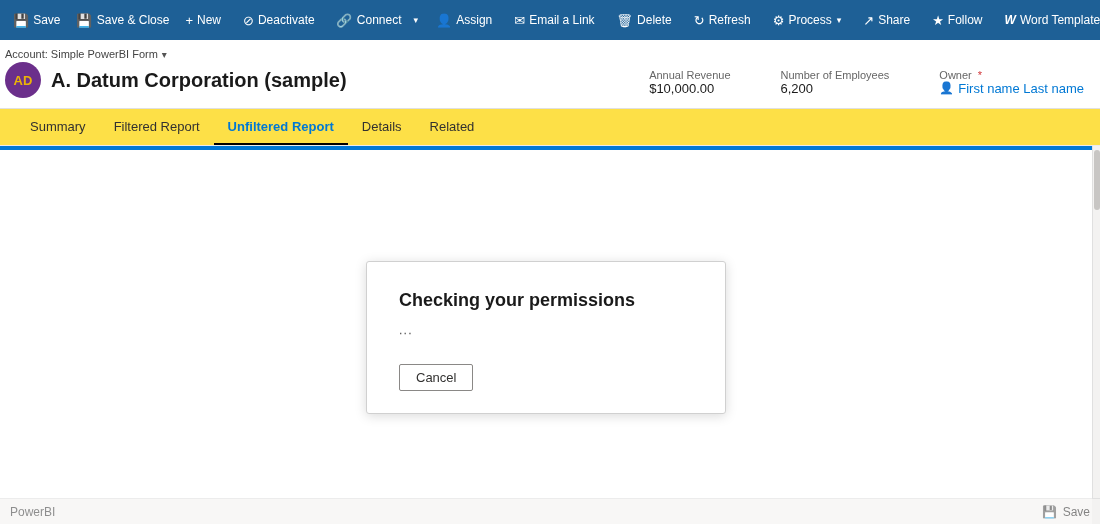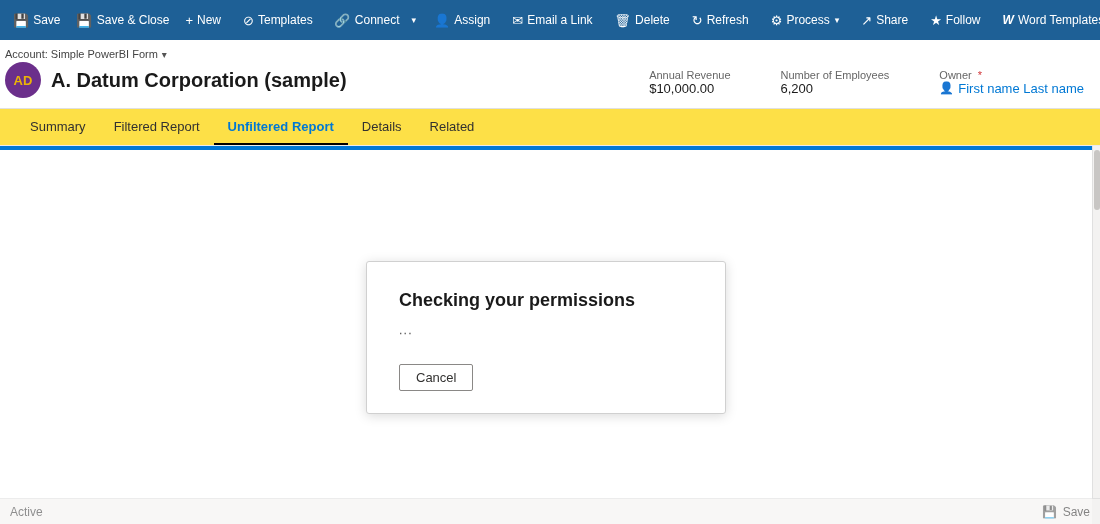--- a/index.html
+++ b/index.html
@@ -253,21 +253,21 @@
       <span class="tb-icon">💾</span>
       <span>Save &amp; Close</span>
     </button>
     <button class="tb-btn">
       <span class="tb-icon">+</span>
       <span>New</span>
     </button>
     <div class="tb-divider"></div>
     <button class="tb-btn">
       <span class="tb-icon">⊘</span>
-      <span>Templates</span>
+      <span>Deactivate</span>
     </button>
     <div class="tb-divider"></div>
     <button class="tb-btn">
       <span class="tb-icon">🔗</span>
       <span>Connect</span>
     </button>
     <button class="tb-btn-caret">▾</button>
     <div class="tb-divider"></div>
     <button class="tb-btn">
       <span class="tb-icon">👤</span>
@@ -374,20 +374,20 @@
 
       </div>
     </div>
 
     <div class="scrollbar-track">
       <div class="scrollbar-thumb"></div>
     </div>
   </div>
 
   <div id="footer">
-    <span>Active</span>
+    <span>PowerBI</span>
     <button class="footer-save-btn">
       <span>💾</span>
       <span>Save</span>
     </button>
   </div>
 
 </div>
 
 </body></html>

